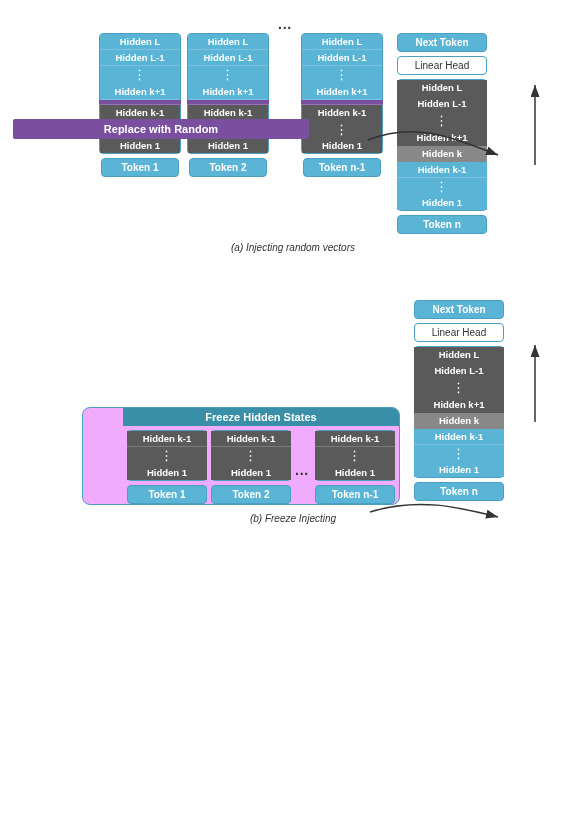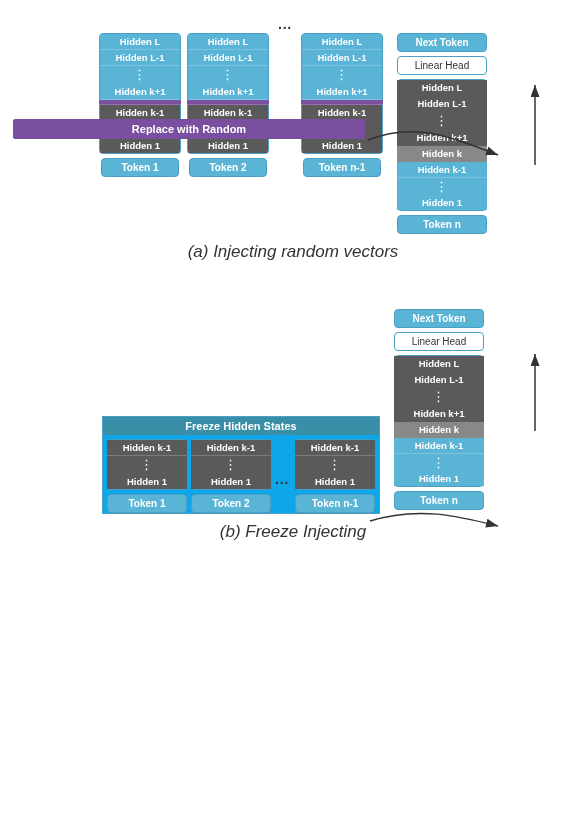--- a/index.html
+++ b/index.html
@@ -89,21 +89,21 @@
       border-radius: 4px;
       color: #333;
       font-size: 10px;
       text-align: center;
       width: 90px;
       padding: 3px 2px;
       margin-bottom: 4px;
     }
 
     .caption-text {
-      font-size: 17px;
+      font-size: 10px;
       color: #333;
       text-align: center;
       margin: 8px 0 4px 0;
       font-style: italic;
     }
 
     
     .diagram-wrapper {
       position: relative;
       width: 570px;
@@ -232,21 +232,21 @@
           <div class="hidden-box" style="width:90px;background:#5a5a5a;border-color:#5a5a5a;border-radius:0;">Hidden k+1</div>
           <div class="hidden-box" style="width:90px;background:#888;border-color:#888;border-radius:0;">Hidden k</div>
           <div class="hidden-box" style="width:90px;background:#5ab4d6;border-radius:0;">Hidden k-1</div>
           <div class="dots-cell vertical" style="width:90px;background:#5ab4d6;color:#fff;">⋮</div>
           <div class="hidden-box" style="width:90px;border-radius:0;border-bottom:none;">Hidden 1</div>
         </div>
         <div class="token-label" style="width:90px;">Token n</div>
       </div>
     </div>
 
-    <div style="position:absolute;top:109px;left:5px;width:352px;z-index:6;">
+    <div style="position:absolute;top:109px;left:5px;width:296px;z-index:6;">
       <div style="background:#7b4fa0;color:#fff;font-weight:bold;font-size:11px;padding:4px 0;text-align:center;border-radius:2px;">Replace with Random</div>
     </div>
 
   </div>
   <div class="caption-text">(a) Injecting random vectors</div>
 </div>
 
 <div class="diagram-section" style="margin-top:10px;">
   <div class="diagram-wrapper">
 
@@ -261,21 +261,21 @@
 
       <path d="M 362 235 C 410 220, 450 230, 490 240" stroke="#333" stroke-width="1.5" fill="none" marker-end="url(#arrowhead2)"></path>
     </svg>
 
     <div style="display:flex; align-items:flex-start; justify-content:center; gap:6px; padding-top:10px; position:relative;">
 
       <div style="display:flex;flex-direction:column;align-items:stretch;">
 
         <div style="height:120px;"></div>
 
-        <div style="border:1.5px solid #4a9fc4;border-radius:0;overflow:hidden;background:#0ea5e9;">
+        <div style="border:1.5px solid #4a9fc4;border-radius:8px;overflow:hidden;background:#f0abfc;padding-left:40px;">
 
           <div style="background:#3a8fa8;color:#fff;font-weight:bold;font-size:11px;text-align:center;padding:3px 0;width:100%;">Freeze Hidden States</div>
 
           <div style="display:flex;gap:4px;padding:4px 4px 0 4px;align-items:flex-end;">
 
             <div style="display:flex;flex-direction:column;align-items:center;">
               <div class="col-border" style="width:80px;background:#5ab4d6;">
                 <div class="hidden-box" style="width:80px;background:#5a5a5a;border-radius:0;">Hidden k-1</div>
                 <div class="dots-cell vertical" style="width:80px;background:#5a5a5a;color:#fff;">⋮</div>
                 <div class="hidden-box" style="width:80px;background:#5a5a5a;border-radius:0;border-bottom:none;">Hidden 1</div>

